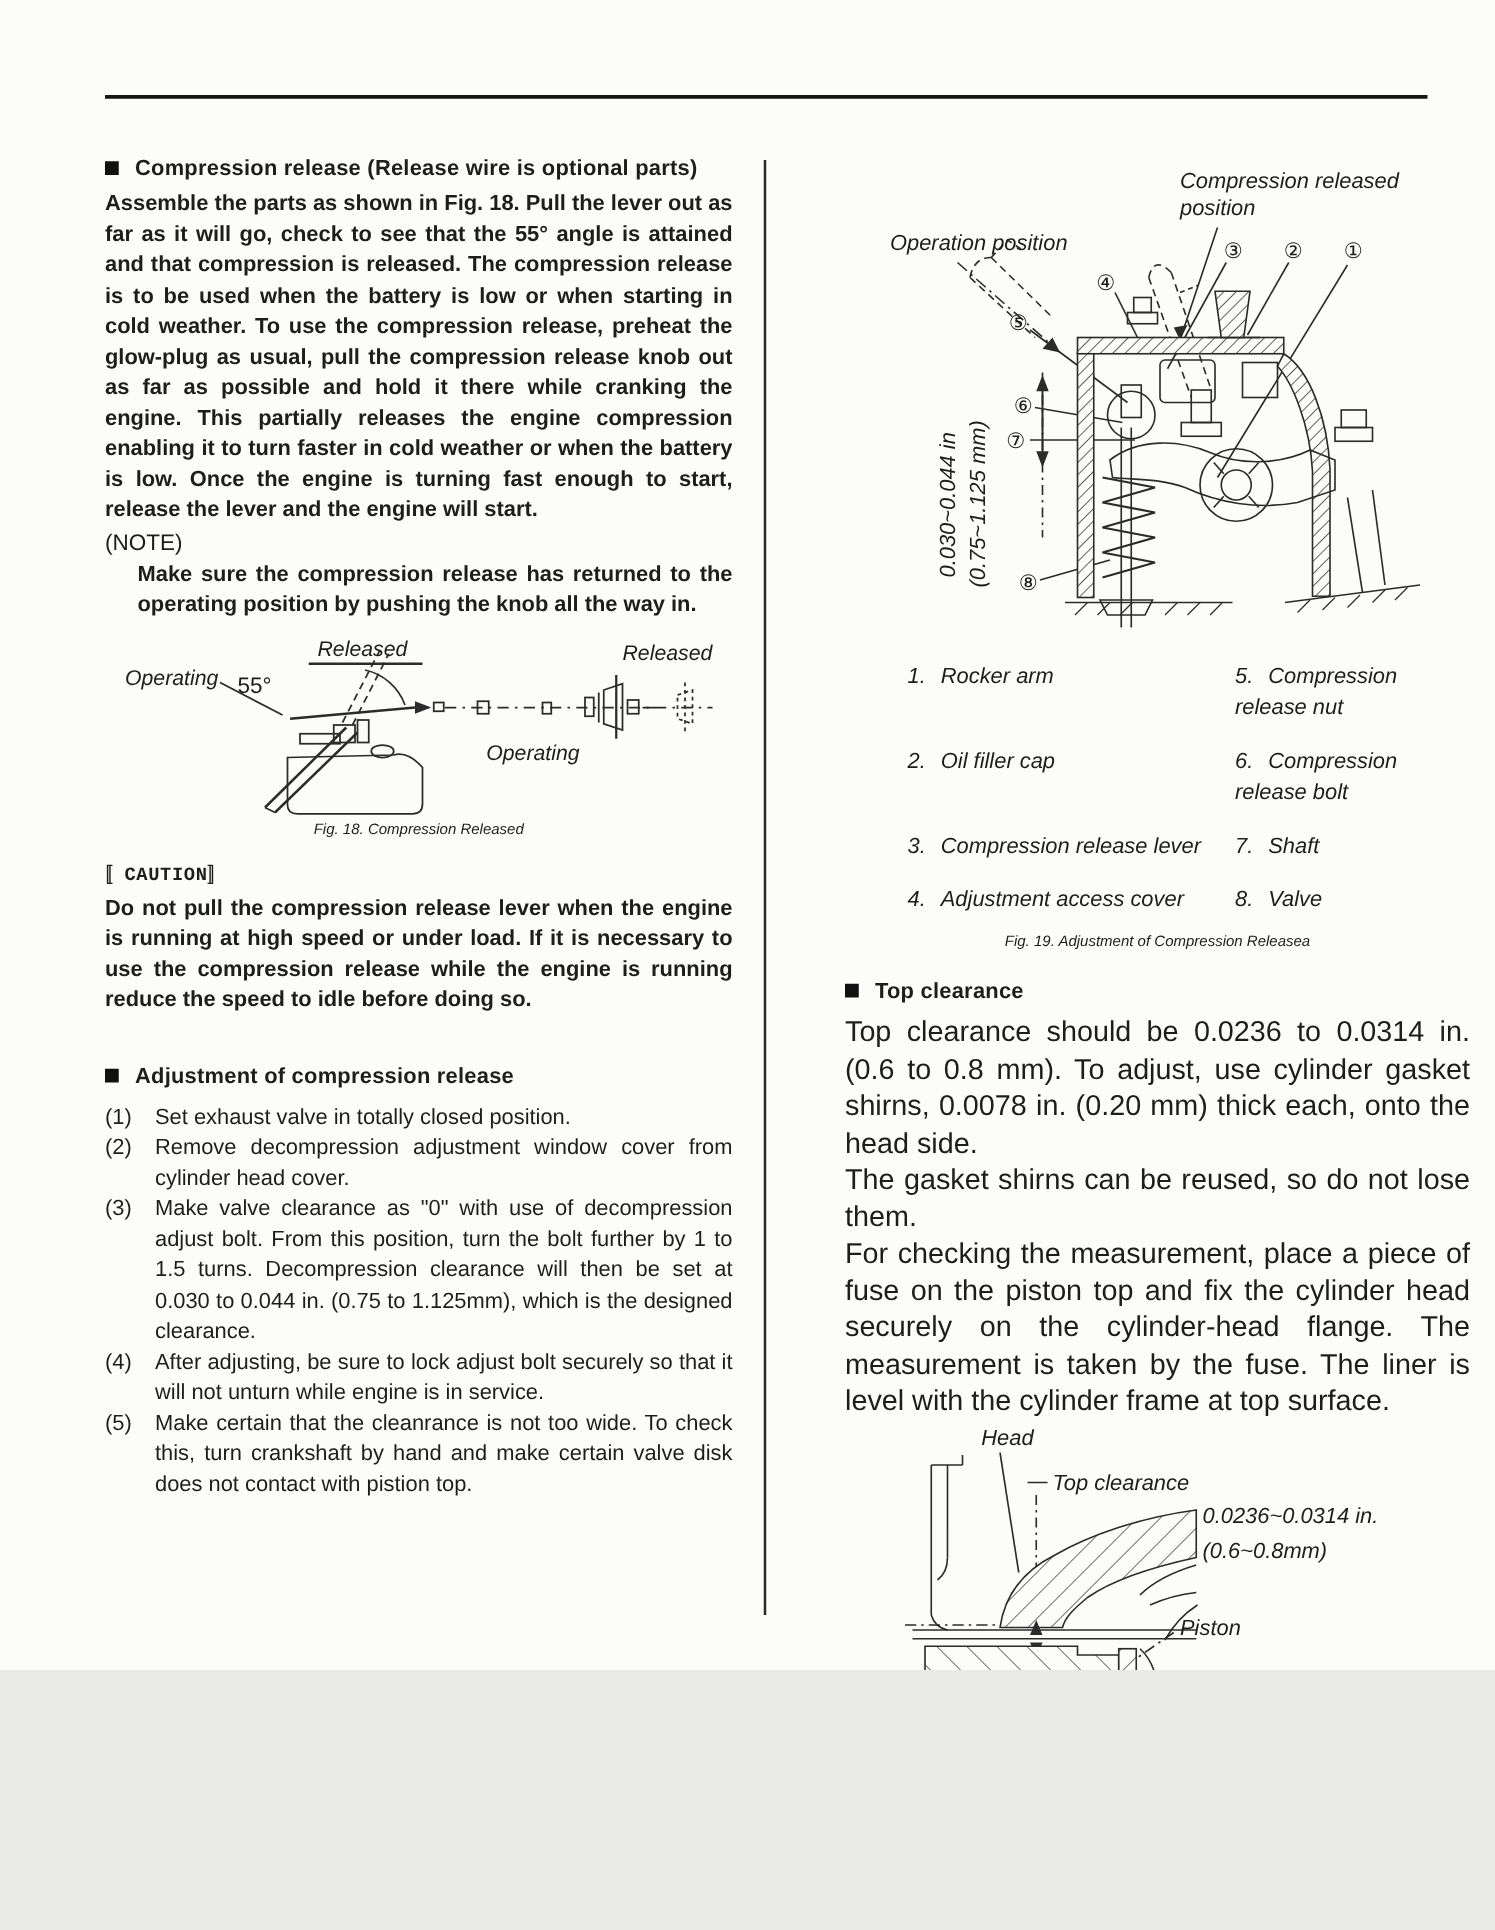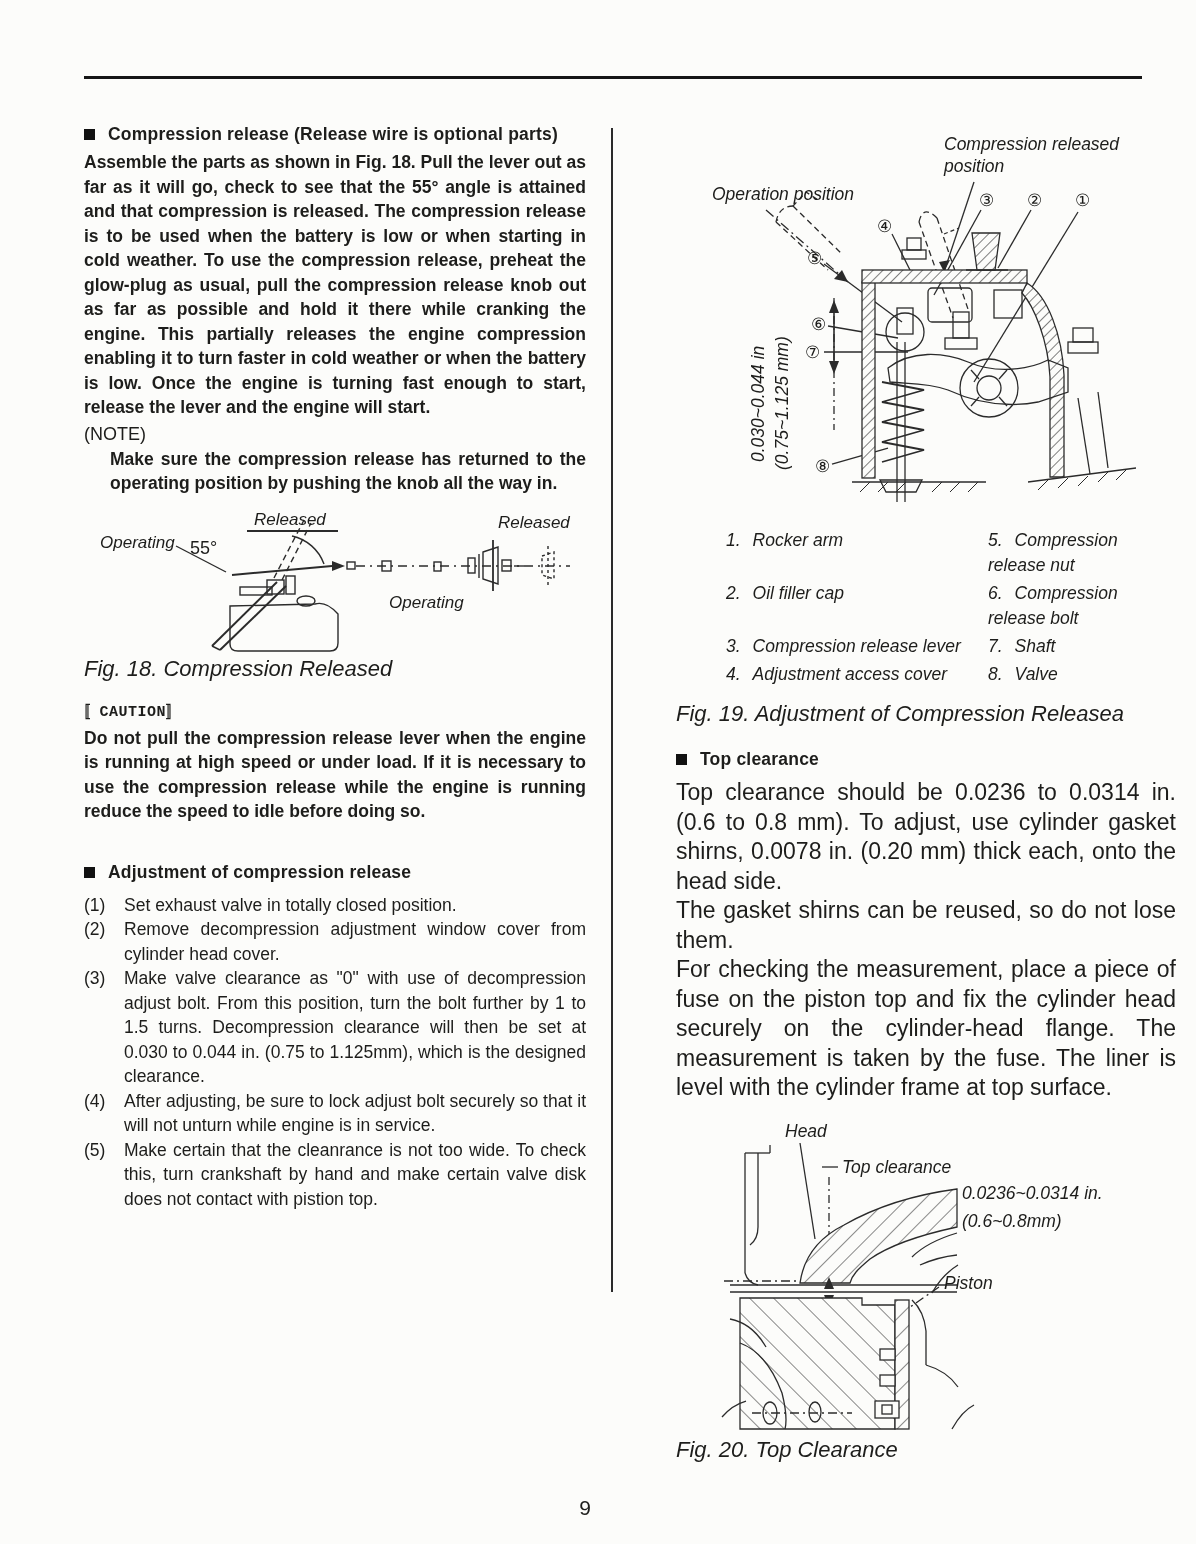--- a/index.html
+++ b/index.html
@@ -1,42 +1,42 @@
 <!DOCTYPE html>
 <html><head>
 <meta charset="utf-8">
 <style>
   html,body{margin:0;padding:0;background:#e9e9e5;}
-  .page{position:relative;width:1196px;height:1544px;background:#fcfcfa;color:#1d1d1b;
+  .page{position:relative;width:1196px;height:1336px;background:#fcfcfa;color:#1d1d1b;
         font-family:"Liberation Sans",sans-serif;overflow:hidden;}
   .top-rule{position:absolute;left:84px;top:76px;width:1058px;height:3px;background:#161616;}
   .col-divider{position:absolute;left:611px;top:128px;width:2px;height:1164px;background:#2a2a2a;}
   .col{position:absolute;top:124px;}
   .col.left{left:84px;width:502px;}
   .col.right{left:676px;top:130px;width:500px;}
   .h{font-size:17.5px;font-weight:700;letter-spacing:.2px;}
   .sq{display:inline-block;width:11px;height:11px;background:#111;margin-right:13px;}
   .body{font-size:17.5px;line-height:24.5px;margin:5px 0 0 0;font-weight:bold;}
   .rbody{font-size:23px;line-height:29.5px;margin:0;}
   .j{text-align:justify;}
   .note-h{font-size:18px;margin-top:4px;}
   .note-body{padding-left:26px;margin-top:2px;}
-  .caption{font-style:italic;font-size:22px;margin-top:2px;}
+  .caption{font-style:italic;font-size:12px;text-align:center;margin-top:2px;}
   .caution-h{font-weight:700;font-size:15px;margin-top:20px;letter-spacing:.5px;font-family:Liberation Mono, monospace;}
   .h2{margin-top:38px;}
   .olist{margin-top:10px;}
   .li{display:grid;grid-template-columns:40px 1fr;font-size:17.5px;line-height:24.5px;}
-  .parts{margin:10px 0 0 50px;display:grid;grid-template-columns:262px 1fr;row-gap:3px;
+  .parts{margin:10px 0 0 50px;display:grid;grid-template-columns:262px 1fr;row-gap:18px;
          font-style:italic;font-size:17.5px;line-height:25px;}
   .part .pnum{margin-right:12px;}
   .fig19cap{margin-top:14px;}
   .tc-h{margin-top:22px;}
   .tc-p{margin-top:8px;}
   .fig18-wrap{margin-top:6px;}
-  .fig20-wrap{margin-top:14px;margin-left:36px;}
+  .fig20-wrap{margin-left:36px;}
   .page-num{position:absolute;top:1496px;left:0;width:1170px;text-align:center;font-size:21px;}
   svg{display:block;font-family:"Liberation Sans",sans-serif;}
   svg text{fill:#1d1d1b;}
   .lbl{font-style:italic;font-size:17px;}
   .lbl2{font-style:italic;font-size:17.5px;}
   .co{font-size:17px;}
 </style>
 </head>
 <body>
 

